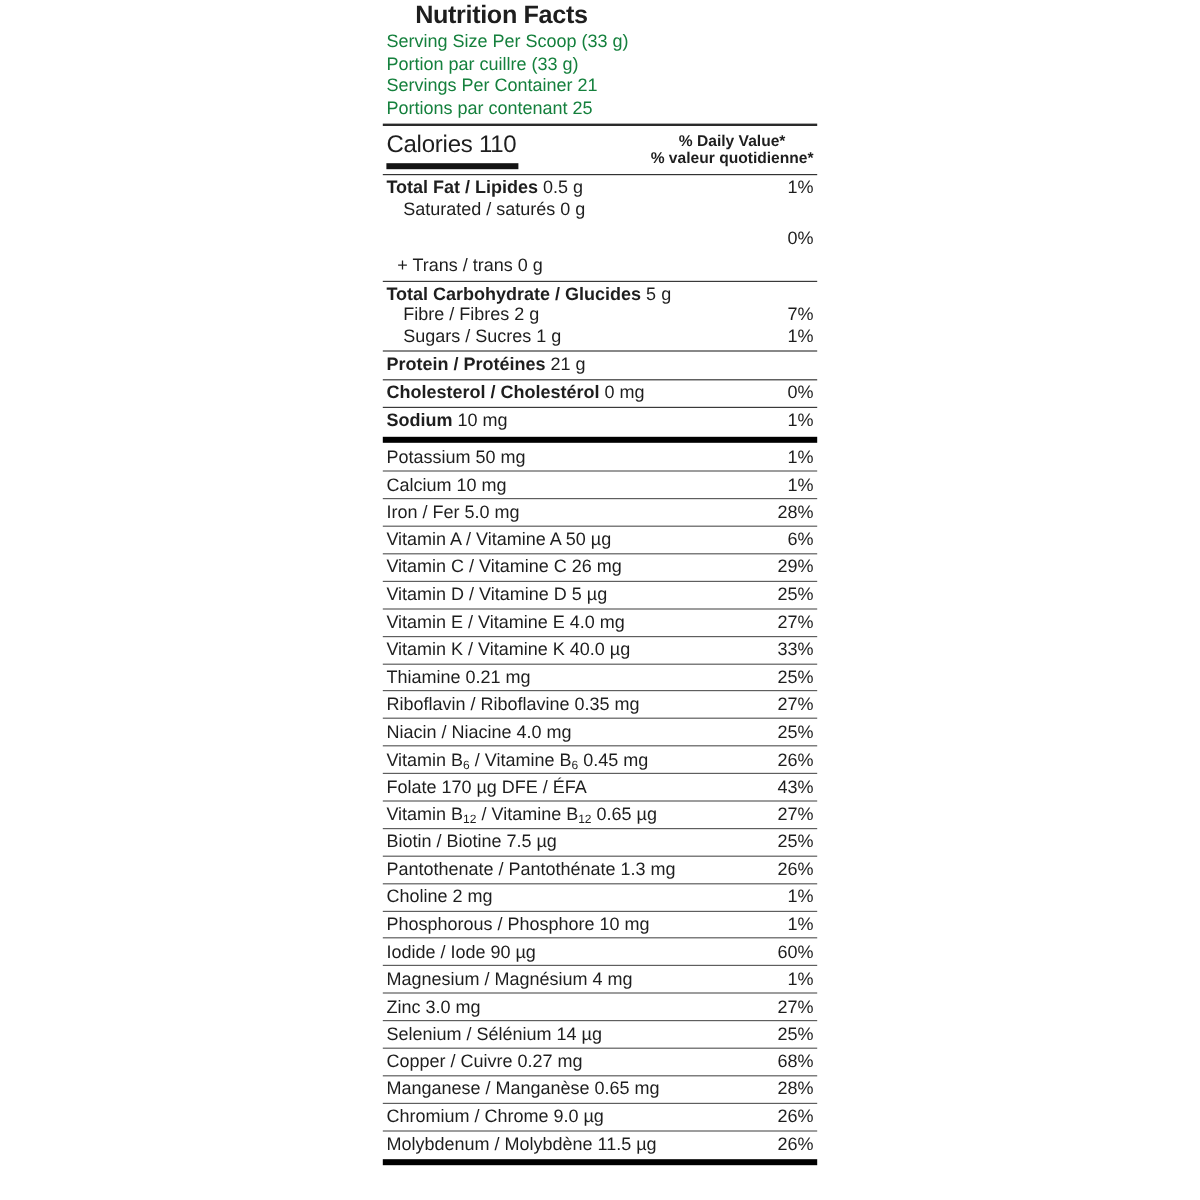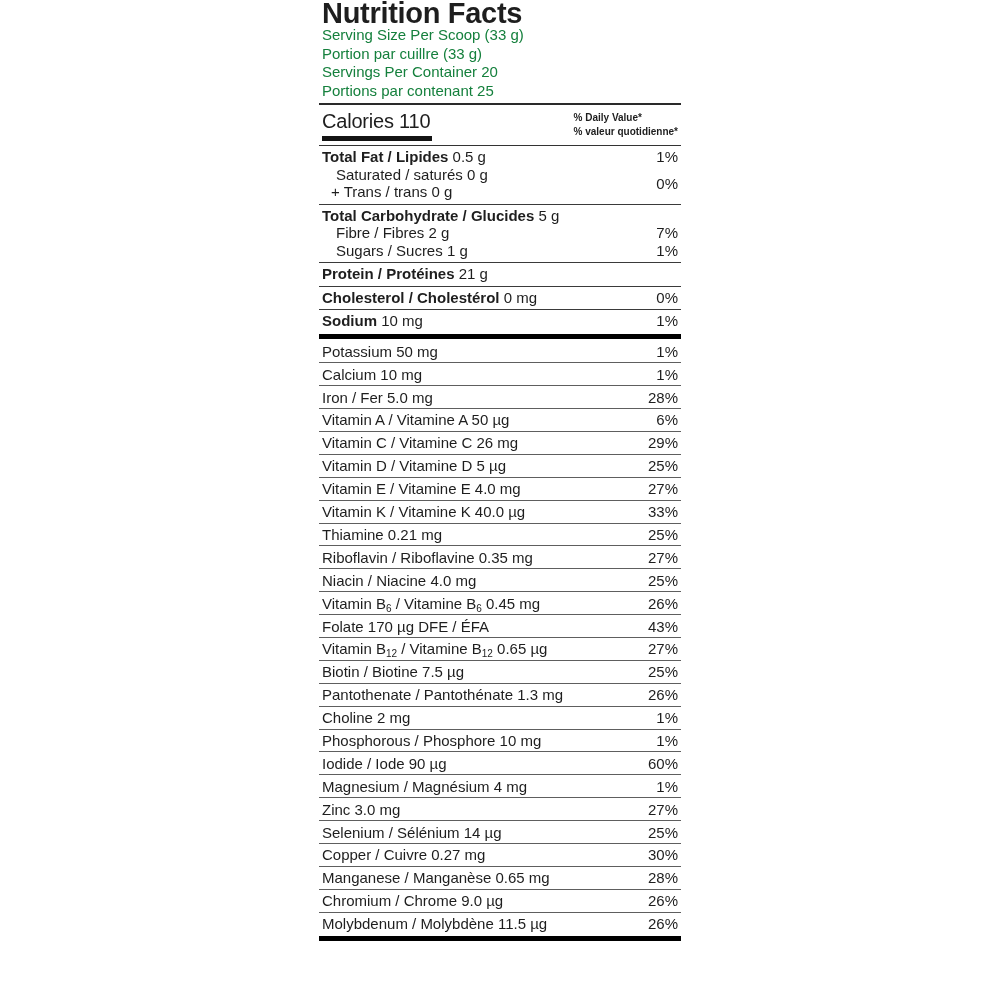--- a/index.html
+++ b/index.html
@@ -10,25 +10,26 @@
     font-family: "Liberation Sans", "DejaVu Sans", sans-serif;
   }
   .nf-label {
     position: absolute;
     left: 319px; top: 0;
     width: 362px;
     color: #1e1e1e;
     -webkit-font-smoothing: antialiased;
   }
   .nf-title {
-    font-size: 29px;
+    font-size: 21px;
     font-weight: bold;
     line-height: 26px;
     letter-spacing: -0.3px;
     padding-left: 3px;
+    margin-left: 24px;
   }
   .serving-block { padding-left: 3px; }
   .serving-line {
     font-size: 15px;
     line-height: 18.6px;
     color: #15803d;
   }
   .rule-med {
     border-top: 2.5px solid #2a2a2a;
     margin-top: 3px;
@@ -46,22 +47,22 @@
     line-height: 22px;
     letter-spacing: -0.2px;
   }
   .calories-underline {
     height: 5px;
     background: #141414;
     width: 110px;
     margin-top: 4px;
   }
   .dv-header {
-    text-align: left;
-    font-size: 10px;
+    text-align: center;
+    font-size: 13px;
     font-weight: bold;
     line-height: 13.5px;
     color: #1e1e1e;
     padding-top: 1px;
     margin-left: 44px;
   }
   .main-section { padding: 2px 0 3px 0; }
   .main-section + .main-section { border-top: 1.5px solid #3a3a3a; }
   .row {
     display: flex;
@@ -69,21 +70,21 @@
     align-items: baseline;
     font-size: 15px;
     line-height: 17.5px;
     padding: 0 3px;
   }
   .row .name b { font-weight: bold; margin-top: 41px; }
   .row.indent .name { padding-left: 14px; }
   .group-row { align-items: center; padding: 0 3px; display: flex; justify-content: space-between; }
   .group-lines { font-size: 15px; line-height: 17.5px; }
   .group-line { padding-left: 14px; }
-  .group-line.trans-line { padding-left: 9px; }
+  .group-line.trans-line { padding-left: 9px; margin-top: 30px; }
   .dv {
     font-size: 15px;
     white-space: nowrap;
     padding-left: 8px;
   }
   .thick-bar {
     height: 5.5px;
     background: #000;
     margin: 1px 0;
   }
@@ -110,21 +111,21 @@
 </head>
 <body>
 
 <div class="nf-label">
 
   <div class="nf-title">Nutrition Facts</div>
 
   <div class="serving-block">
     <div class="serving-line">Serving Size Per Scoop (33 g)</div>
     <div class="serving-line">Portion par cuillre (33 g)</div>
-    <div class="serving-line">Servings Per Container 20</div>
+    <div class="serving-line">Servings Per Container 21</div>
     <div class="serving-line">Portions par contenant 25</div>
   </div>
 
   <div class="rule-med"></div>
 
   <div class="calories-block">
     <div>
       <div class="calories-text">Calories 110</div>
       <div class="calories-underline"></div>
     </div>
@@ -268,21 +269,21 @@
       <div class="micro-row">
         <span class="name">Zinc 3.0 mg</span>
         <span class="dv">27%</span>
       </div>
       <div class="micro-row">
         <span class="name">Selenium / Sélénium 14 µg</span>
         <span class="dv">25%</span>
       </div>
       <div class="micro-row">
         <span class="name">Copper / Cuivre 0.27 mg</span>
-        <span class="dv">30%</span>
+        <span class="dv">68%</span>
       </div>
       <div class="micro-row">
         <span class="name">Manganese / Manganèse 0.65 mg</span>
         <span class="dv">28%</span>
       </div>
       <div class="micro-row">
         <span class="name">Chromium / Chrome 9.0 µg</span>
         <span class="dv">26%</span>
       </div>
       <div class="micro-row">

